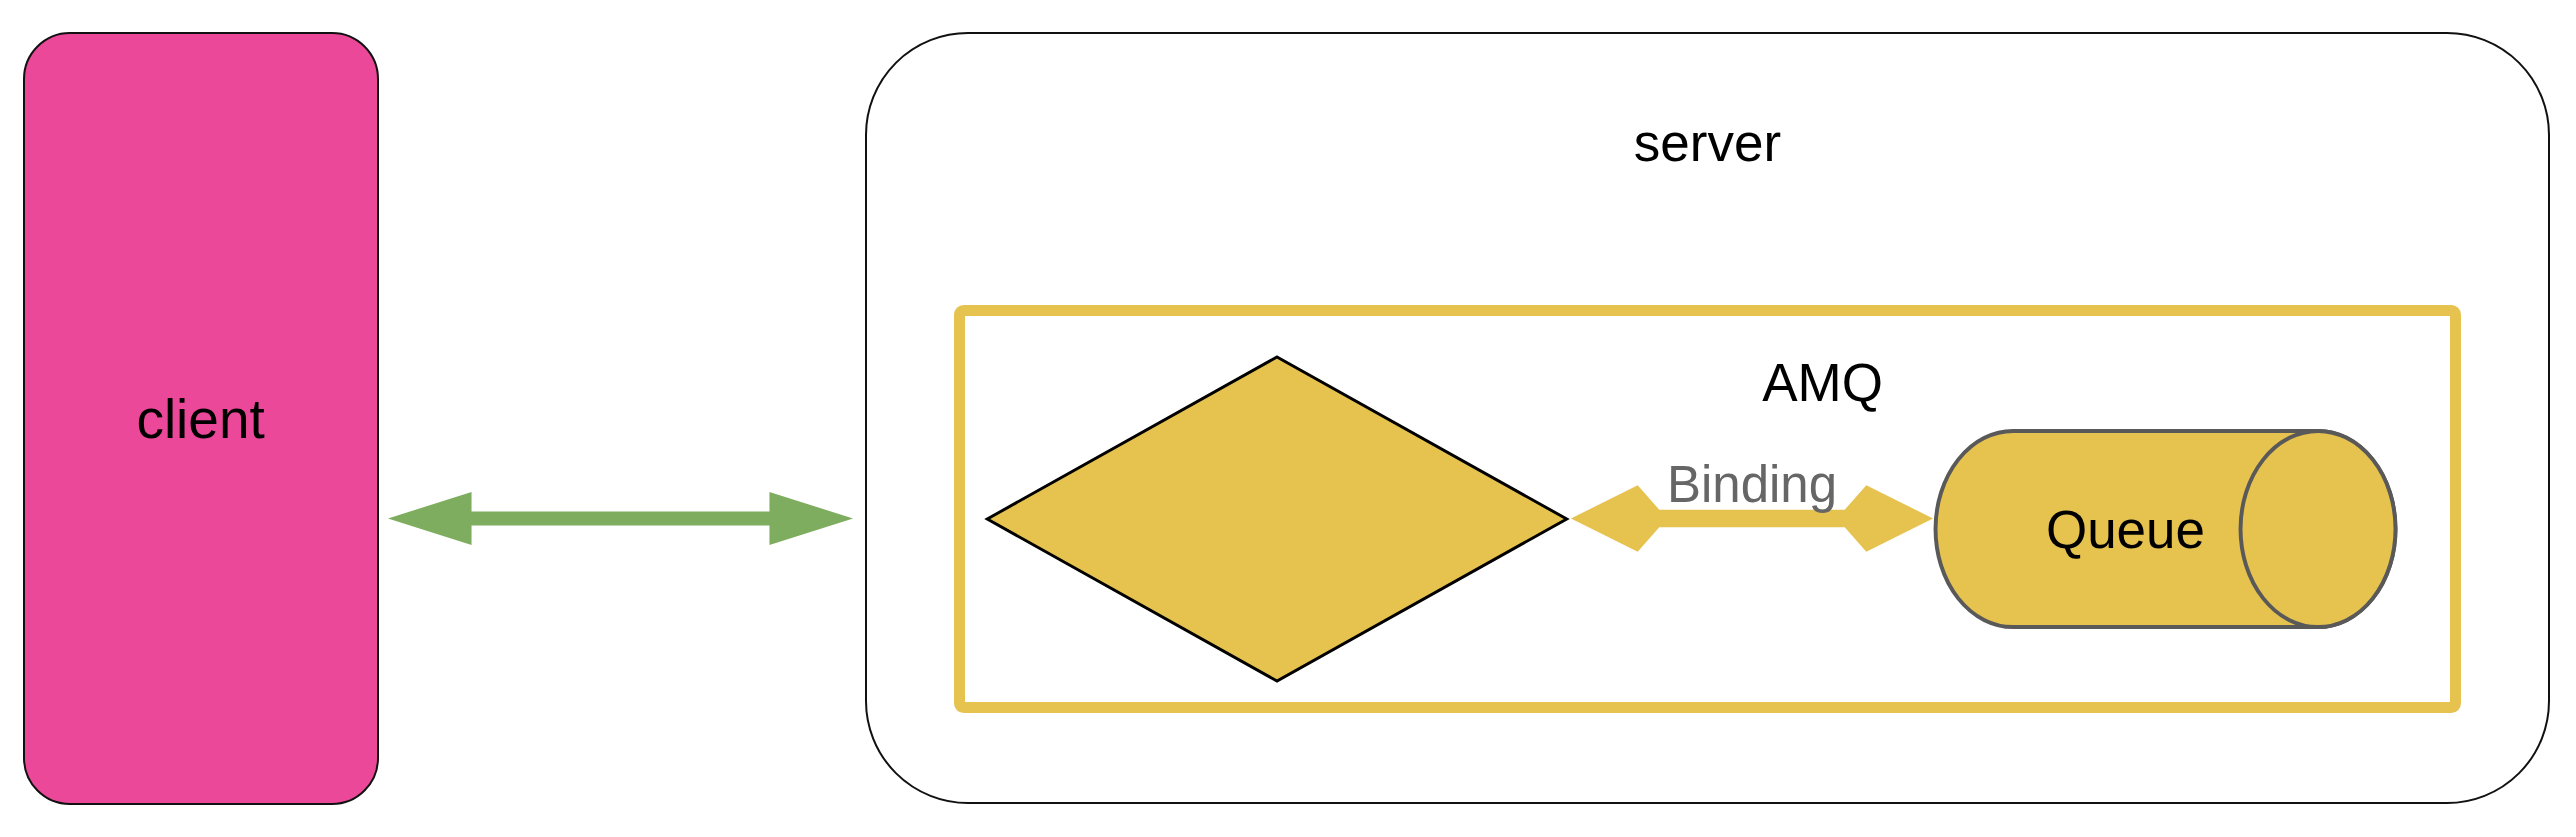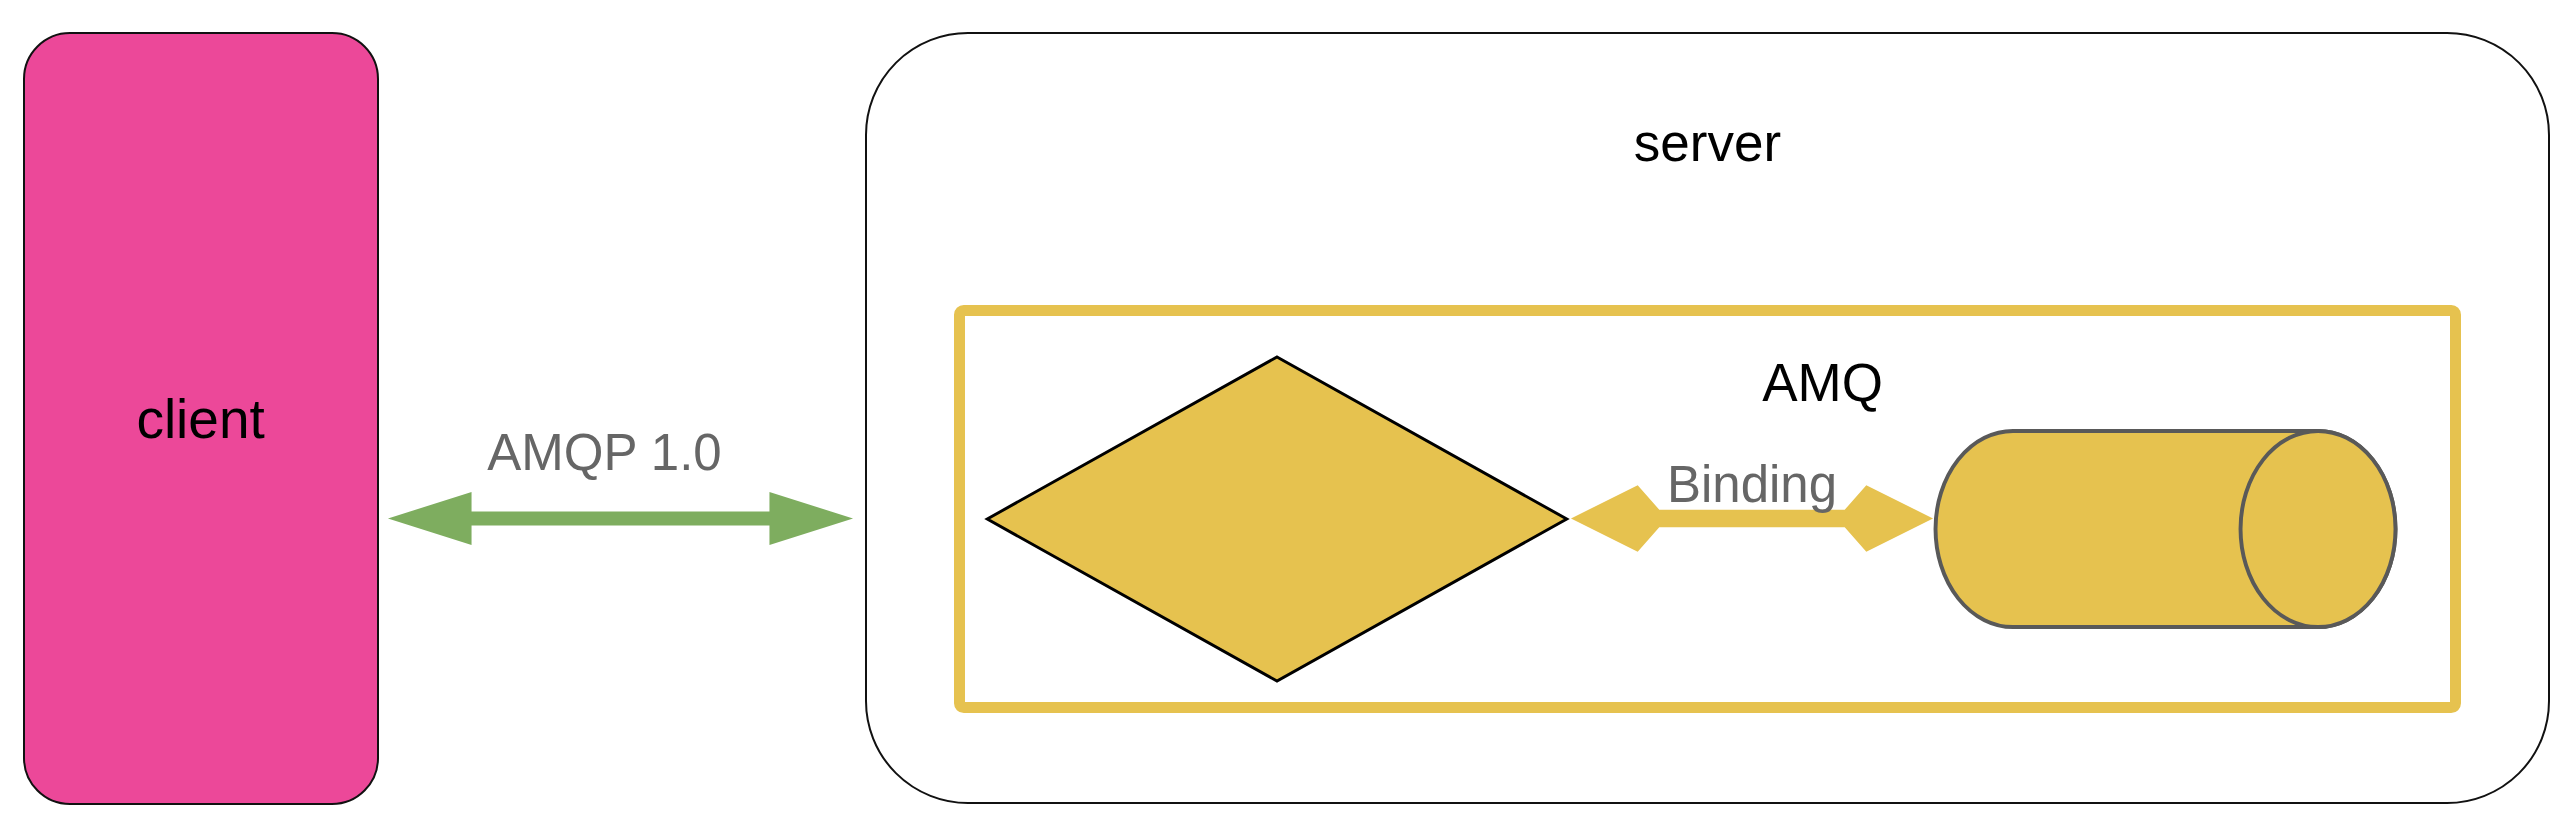--- a/index.html
+++ b/index.html
@@ -62,21 +62,20 @@
 </style>
 </head>
 <body>
 
 <div class="canvas">
 
   <div class="abs client-box">
     <span class="client-label">client</span>
   </div>
 
-  <div class="abs label amqp-label">AMQP 1.0</div>
 
   <svg class="abs green-arrow" width="469" height="67" viewBox="0 0 477 68">
     <polygon class="fill-green" points="2,34 87,7 87,27 390,27 390,7 475,34 390,61 390,41 87,41 87,61"></polygon>
   </svg>
 
   <div class="abs server-box"></div>
   <div class="abs label server-label">server</div>
 
   <div class="abs model-rect"></div>
 
@@ -90,15 +89,16 @@
 
   <svg class="abs binding-arrow" width="364" height="71" viewBox="0 0 371 72">
     <polygon class="fill-yellow" points="1,36 69,2 91,27 280,27 302,2 370,36 302,70 280,45 91,45 69,70"></polygon>
   </svg>
   <div class="abs label binding-label">Binding</div>
 
   <svg class="abs cylinder-svg" width="468" height="204" viewBox="0 0 476 208">
     <path class="fill-yellow stroke-gray" stroke-width="4" stroke-linejoin="round" d="M 82 4 L 393 4 A 79 100 0 0 1 393 204 L 82 204 A 79 100 0 0 1 82 4 Z"></path>
     <ellipse class="fill-yellow stroke-gray" stroke-width="4" cx="393" cy="104" rx="79" ry="100"></ellipse>
   </svg>
+  <div class="abs label queue-label">Queue</div>
 
 </div>
 
 
 </body></html>

